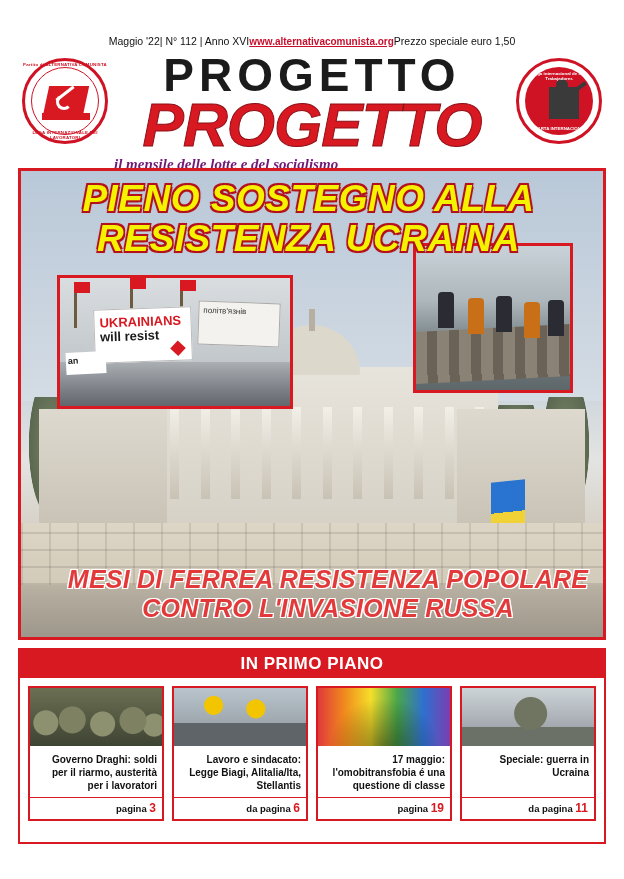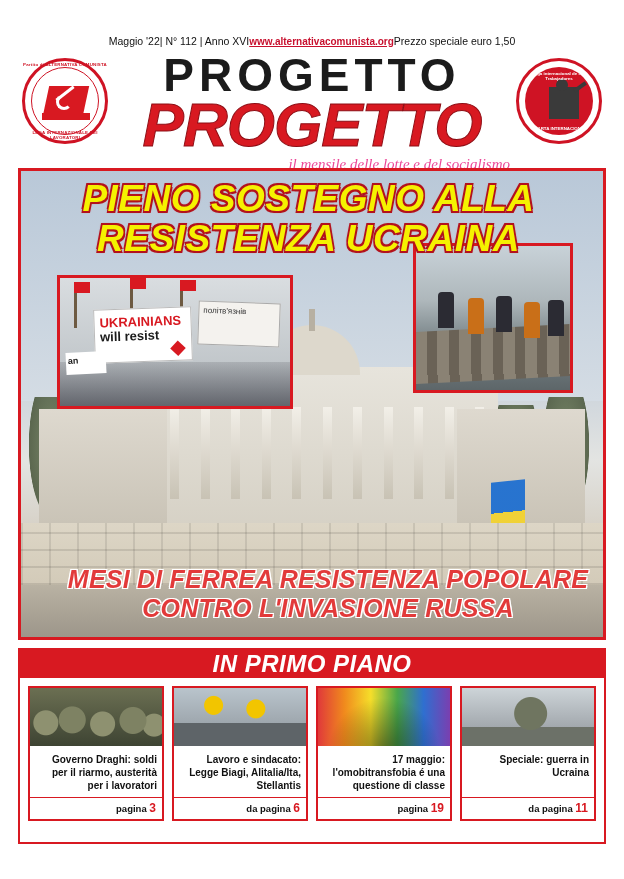--- a/index.html
+++ b/index.html
@@ -65,23 +65,24 @@
     color: #d81921;
     line-height: 58px;
     text-align: center;
     -webkit-text-stroke: 1px #8c0d14;
     margin-top: -2px;
   }
   .subtitle {
     font-family: "Liberation Serif", serif;
     font-style: italic;
     font-size: 15px;
-    color: #ec4899;
-    text-align: right;
+    color: #701a75;
+    text-align: left;
     margin-top: 2px;
+    font-weight: bold;
   }
 
   
   .logo-left, .logo-right {
     position: absolute;
     top: 6px;
     width: 86px; height: 86px;
     border-radius: 50%;
   }
   .logo-left { left: 4px; }
@@ -400,22 +401,21 @@
     top: 648px;
     height: 196px;
     border: 2px solid #d81921;
     background: #fff;
   }
   .primo-head {
     height: 28px;
     background: #d81921;
     color: #fff;
     font-weight: bold;
-    font-style: italic;
-    font-size: 24px;
+    font-size: 17px;
     letter-spacing: 0.5px;
     display: flex;
     align-items: center;
     justify-content: center;
   }
   .cards {
     display: flex;
     gap: 8px;
     padding: 8px 8px 8px 8px;
   }

